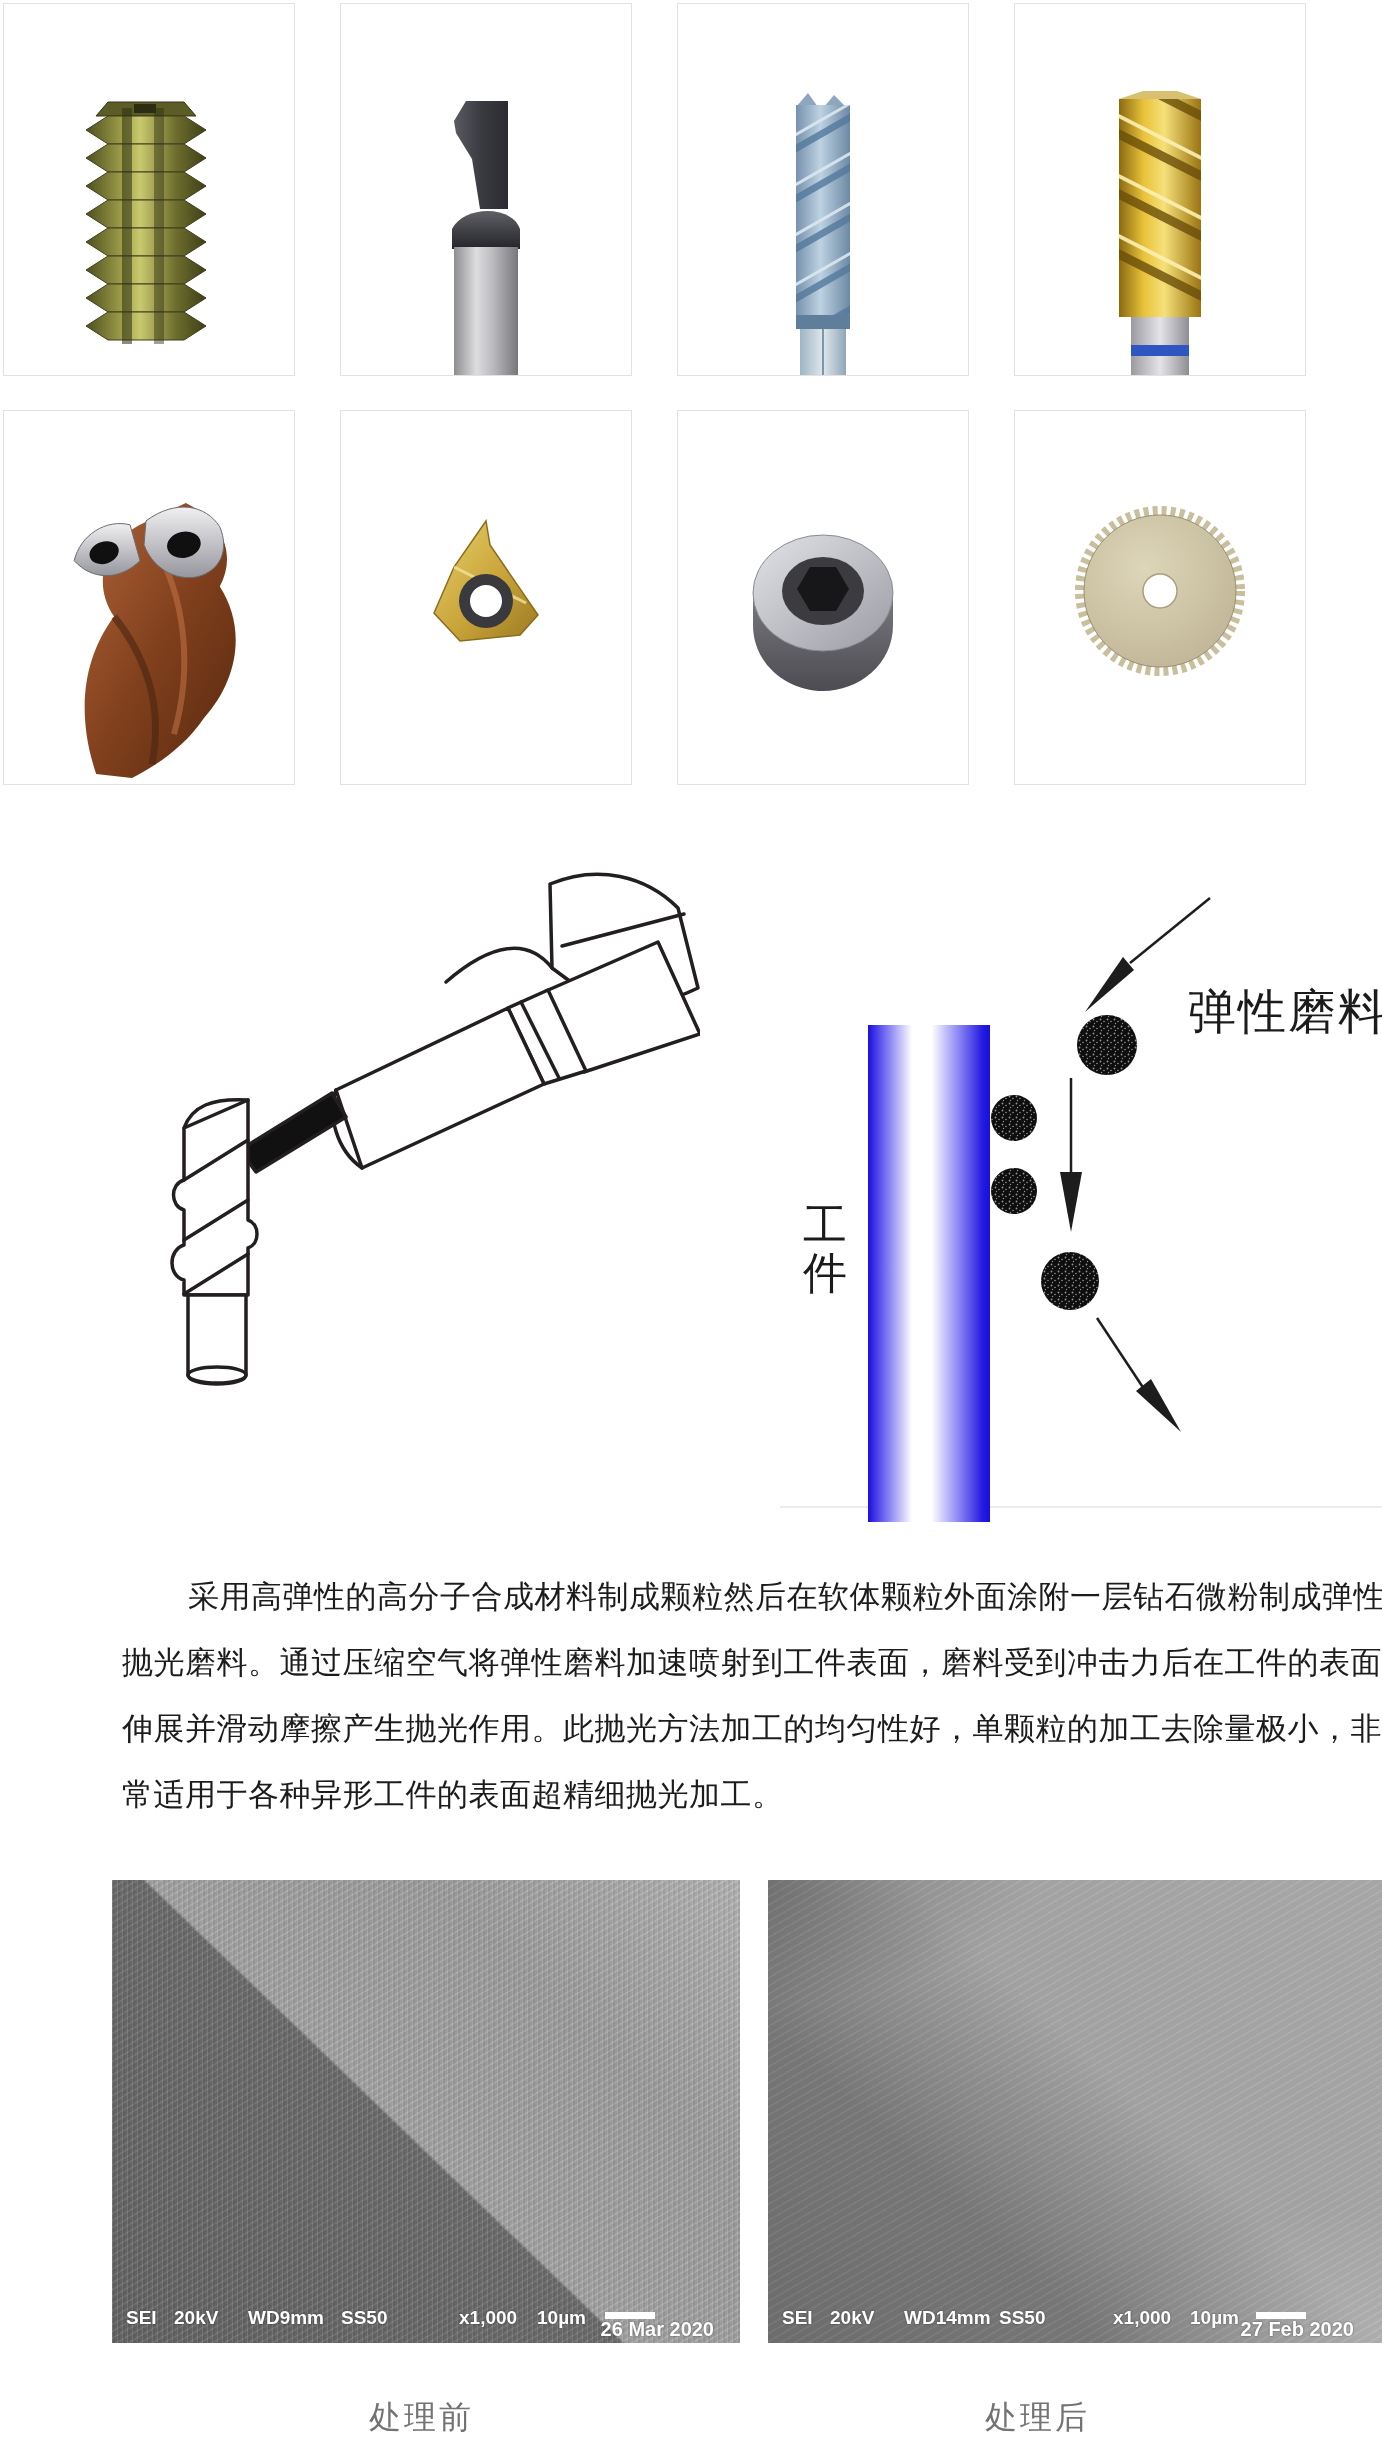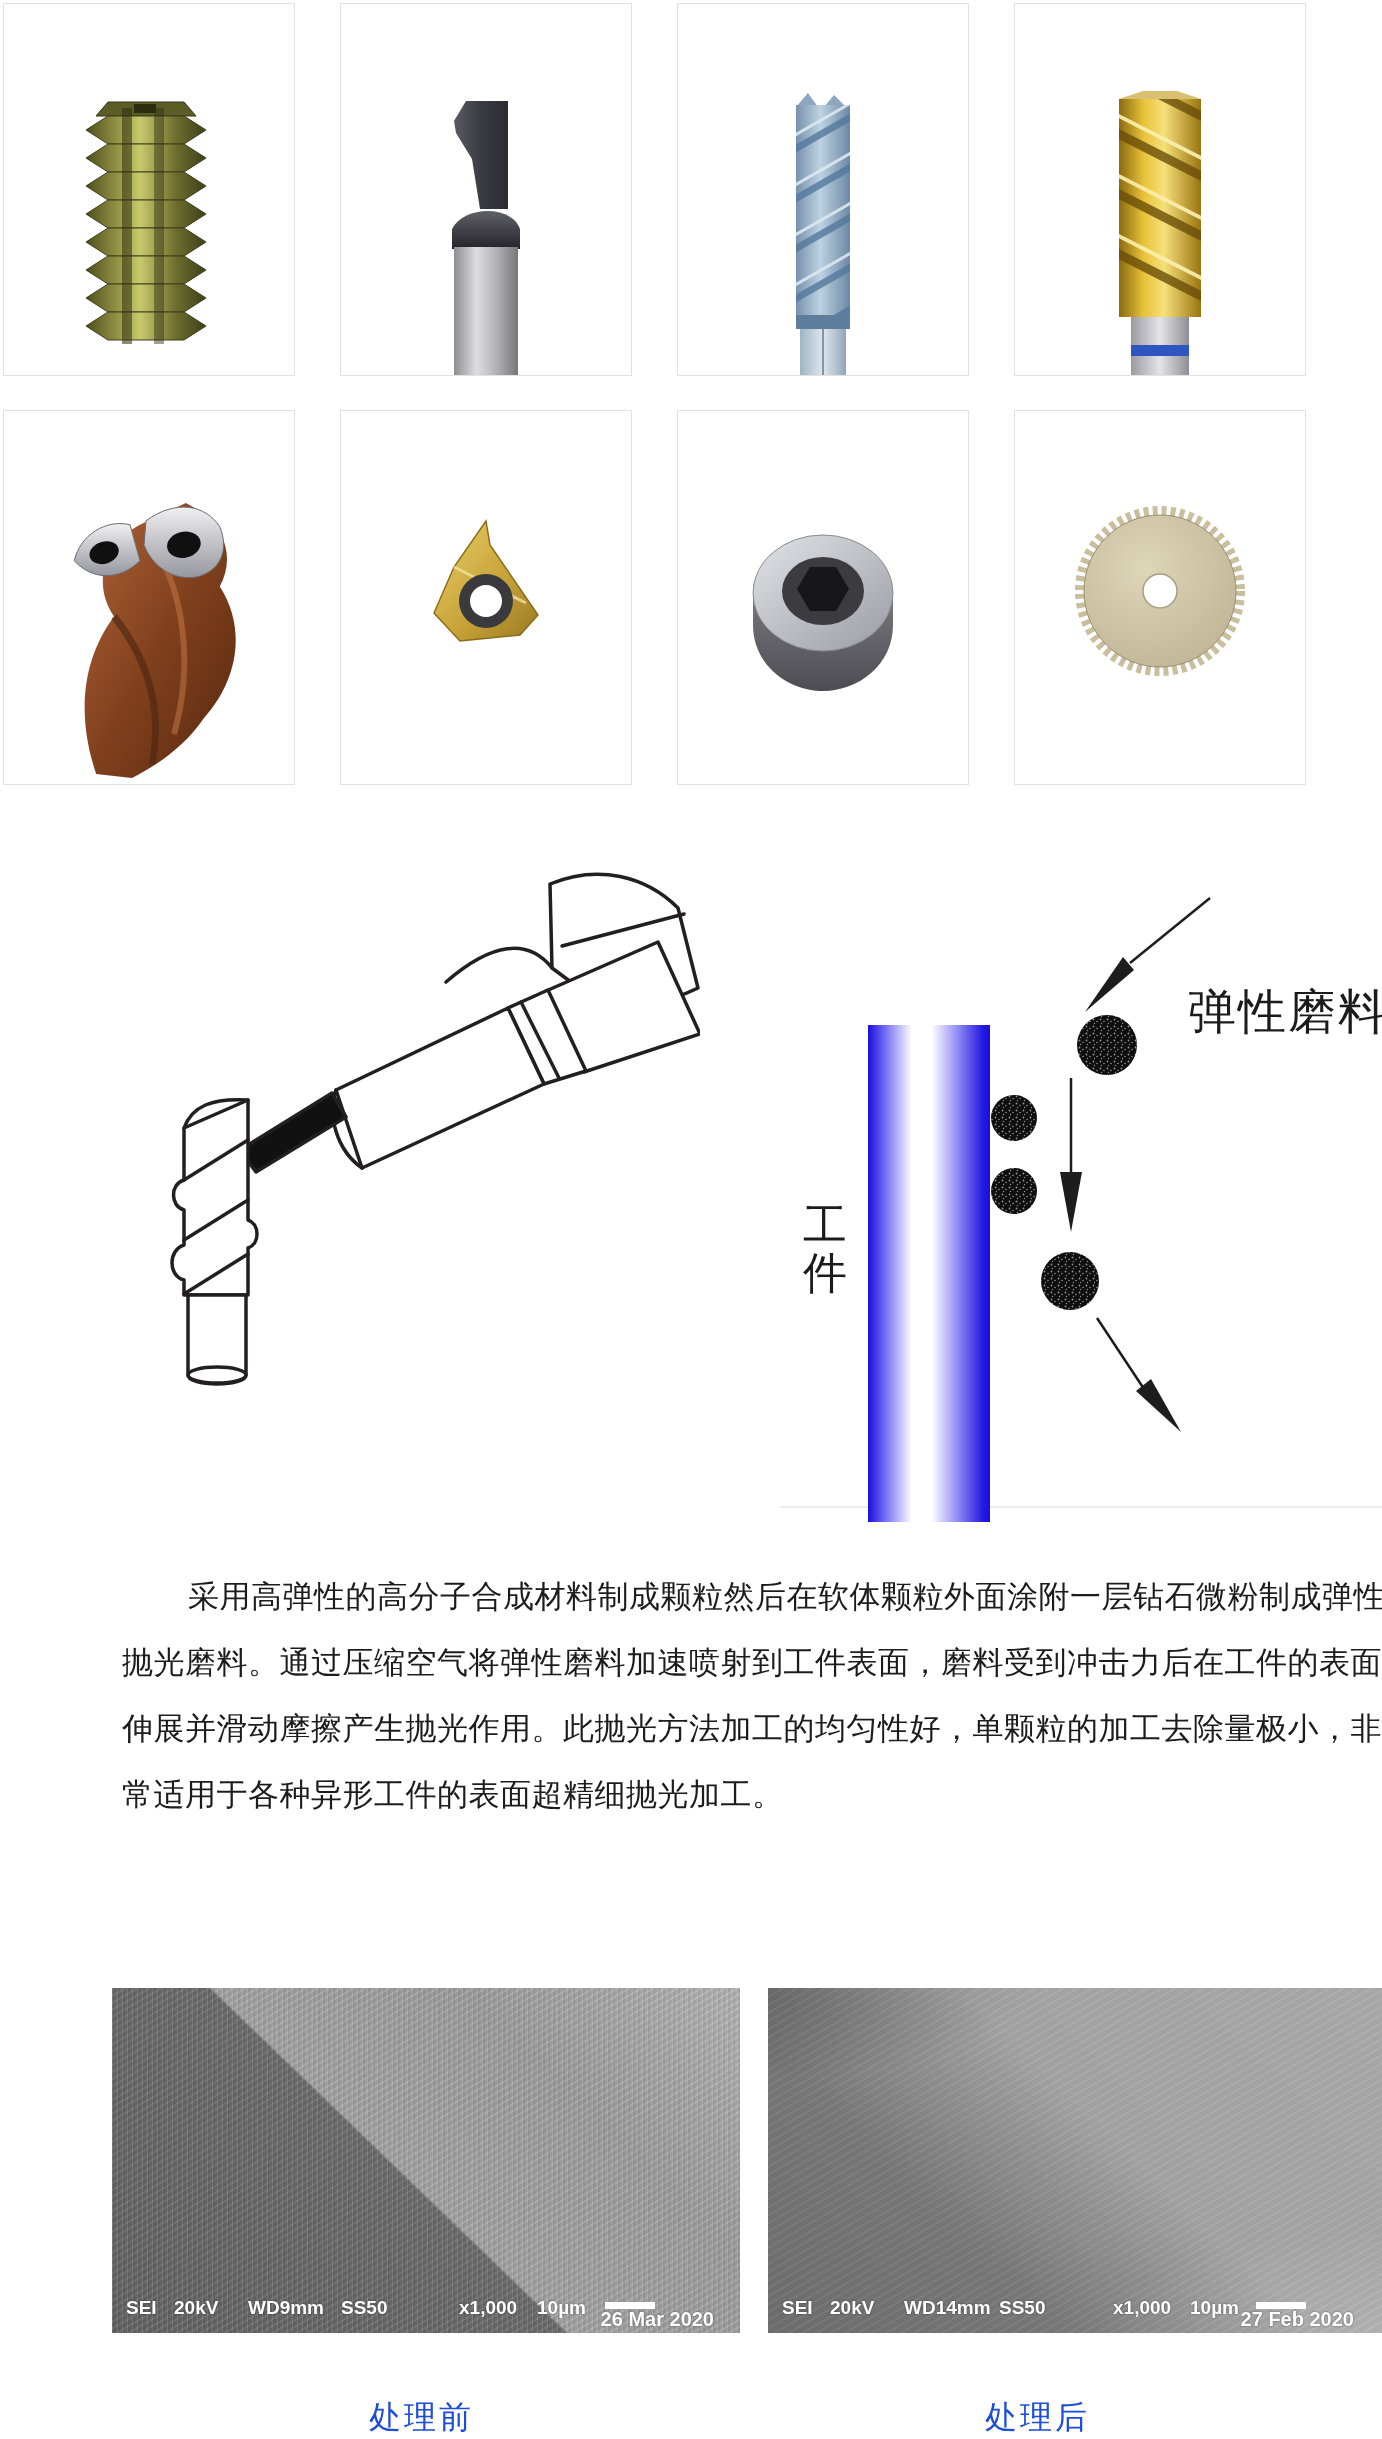--- a/index.html
+++ b/index.html
@@ -18,39 +18,39 @@
   #blast-svg{position:absolute;left:700px;top:850px;}
   .cjk{color:#1b1b1b;}
 
   
   #para{position:absolute;left:122px;top:1563px;width:1420px;font-size:31px;
         line-height:66px;color:#1c1c1c;letter-spacing:0.5px;}
   #para .pline{white-space:nowrap;}
   #para .pline.first{padding-left:66px;}
 
   
-  .sem{position:absolute;top:1988px;width:628px;height:345px;overflow:hidden;}
+  .sem{position:absolute;top:1880px;width:628px;height:463px;overflow:hidden;}
   #sem-left{left:112px;
     background:
       repeating-linear-gradient(90deg, rgba(255,255,255,0.10) 0 1px, rgba(0,0,0,0.05) 1px 3px, rgba(255,255,255,0) 3px 5px),
       repeating-linear-gradient(150deg, rgba(255,255,255,0.05) 0 2px, rgba(0,0,0,0.06) 2px 6px),
       linear-gradient(44deg,#666666 0%,#6e6e6e 46%,#a6a6a6 46.4%,#a0a0a0 72%,#b6b6b6 100%);}
   #sem-right{left:768px;
     background:
       repeating-linear-gradient(150deg, rgba(255,255,255,0.04) 0 2px, rgba(0,0,0,0.03) 2px 7px),
       radial-gradient(70% 45% at 0% 0%, rgba(0,0,0,0.20), rgba(0,0,0,0) 60%),
       radial-gradient(80% 50% at 100% 100%, rgba(255,255,255,0.16), rgba(0,0,0,0) 60%),
       linear-gradient(44deg,#6f6f6f 0%,#7a7a7a 30%,#a6a6a6 56%,#ababab 100%);}
   .ann{position:absolute;bottom:14px;left:0;right:0;height:22px;color:#fff;
        font-family:"Liberation Sans",sans-serif;font-weight:bold;font-size:19px;}
   .ann span{position:absolute;white-space:nowrap;text-shadow:0 0 2px rgba(0,0,0,.5);}
   .scalebar{position:absolute;bottom:24px;width:50px;height:7px;background:#fff;}
   .semdate{position:absolute;bottom:2px;color:#fff;font-family:"Liberation Sans",sans-serif;
            font-weight:bold;font-size:20px;text-shadow:0 0 2px rgba(0,0,0,.5);}
-  .caption{position:absolute;top:2396px;font-size:32px;color:#1d4ed8;letter-spacing:3px;}
+  .caption{position:absolute;top:2396px;font-size:32px;color:#737373;letter-spacing:3px;}
 </style>
 </head>
 <body>
 
 <div id="page">
 
   <div class="card row1 cx1">
     <svg width="150" height="260" viewBox="0 0 150 260" style="margin-top:88px">
       <defs>
         <linearGradient id="olv" x1="0" y1="0" x2="1" y2="0">

